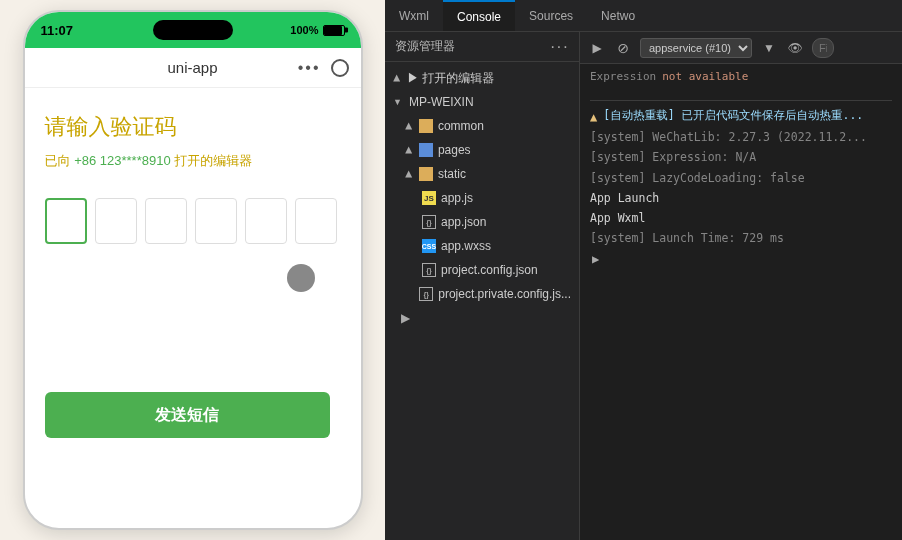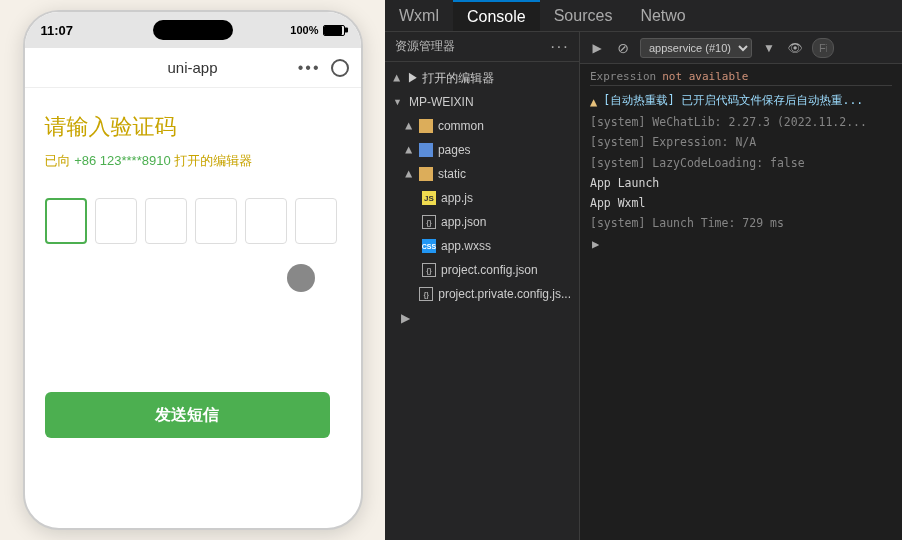--- a/index.html
+++ b/index.html
@@ -32,21 +32,21 @@
       margin-top: 10px;
       overflow: hidden;
       position: relative;
       box-shadow: 0 4px 20px rgba(0,0,0,0.15);
     }
 
     
     .phone-notch {
       width: 100%;
       height: 36px;
-      background: #e5e5e5;
+      background: #22c55e;
       display: flex;
       align-items: center;
       justify-content: space-between;
       padding: 12px 16px;
       position: relative;
     }
 
     .phone-notch .time {
       font-size: 13px;
       font-weight: 600;
@@ -216,21 +216,21 @@
       display: flex;
       align-items: center;
       border-bottom: 1px solid #3c3c3c;
     }
 
     .ide-tab {
       height: 100%;
       padding: 0 14px;
       display: flex;
       align-items: center;
-      font-size: 16px;
+      font-size: 12px;
       cursor: pointer;
       color: #aaa;
     }
 
     .ide-tab.active {
       background: #1e1e1e;
       color: #fff;
       border-top: 2px solid #007acc;
     }
 
@@ -378,21 +378,21 @@
       font-family: 'Consolas', 'Monaco', monospace;
       font-size: 11.5px;
       color: #d4d4d4;
     }
 
     .console-expression {
       display: flex;
       align-items: flex-end;
       gap: 6px;
       margin-bottom: 6px;
-      padding-bottom: 2px;
+      padding-bottom: 17px;
       border-bottom: 1px solid #3c3c3c;
     }
 
     .console-expression .expr-label {
       color: #888;
       font-size: 11px;
     }
 
     .console-expression .expr-value {
       color: #ce9178;

